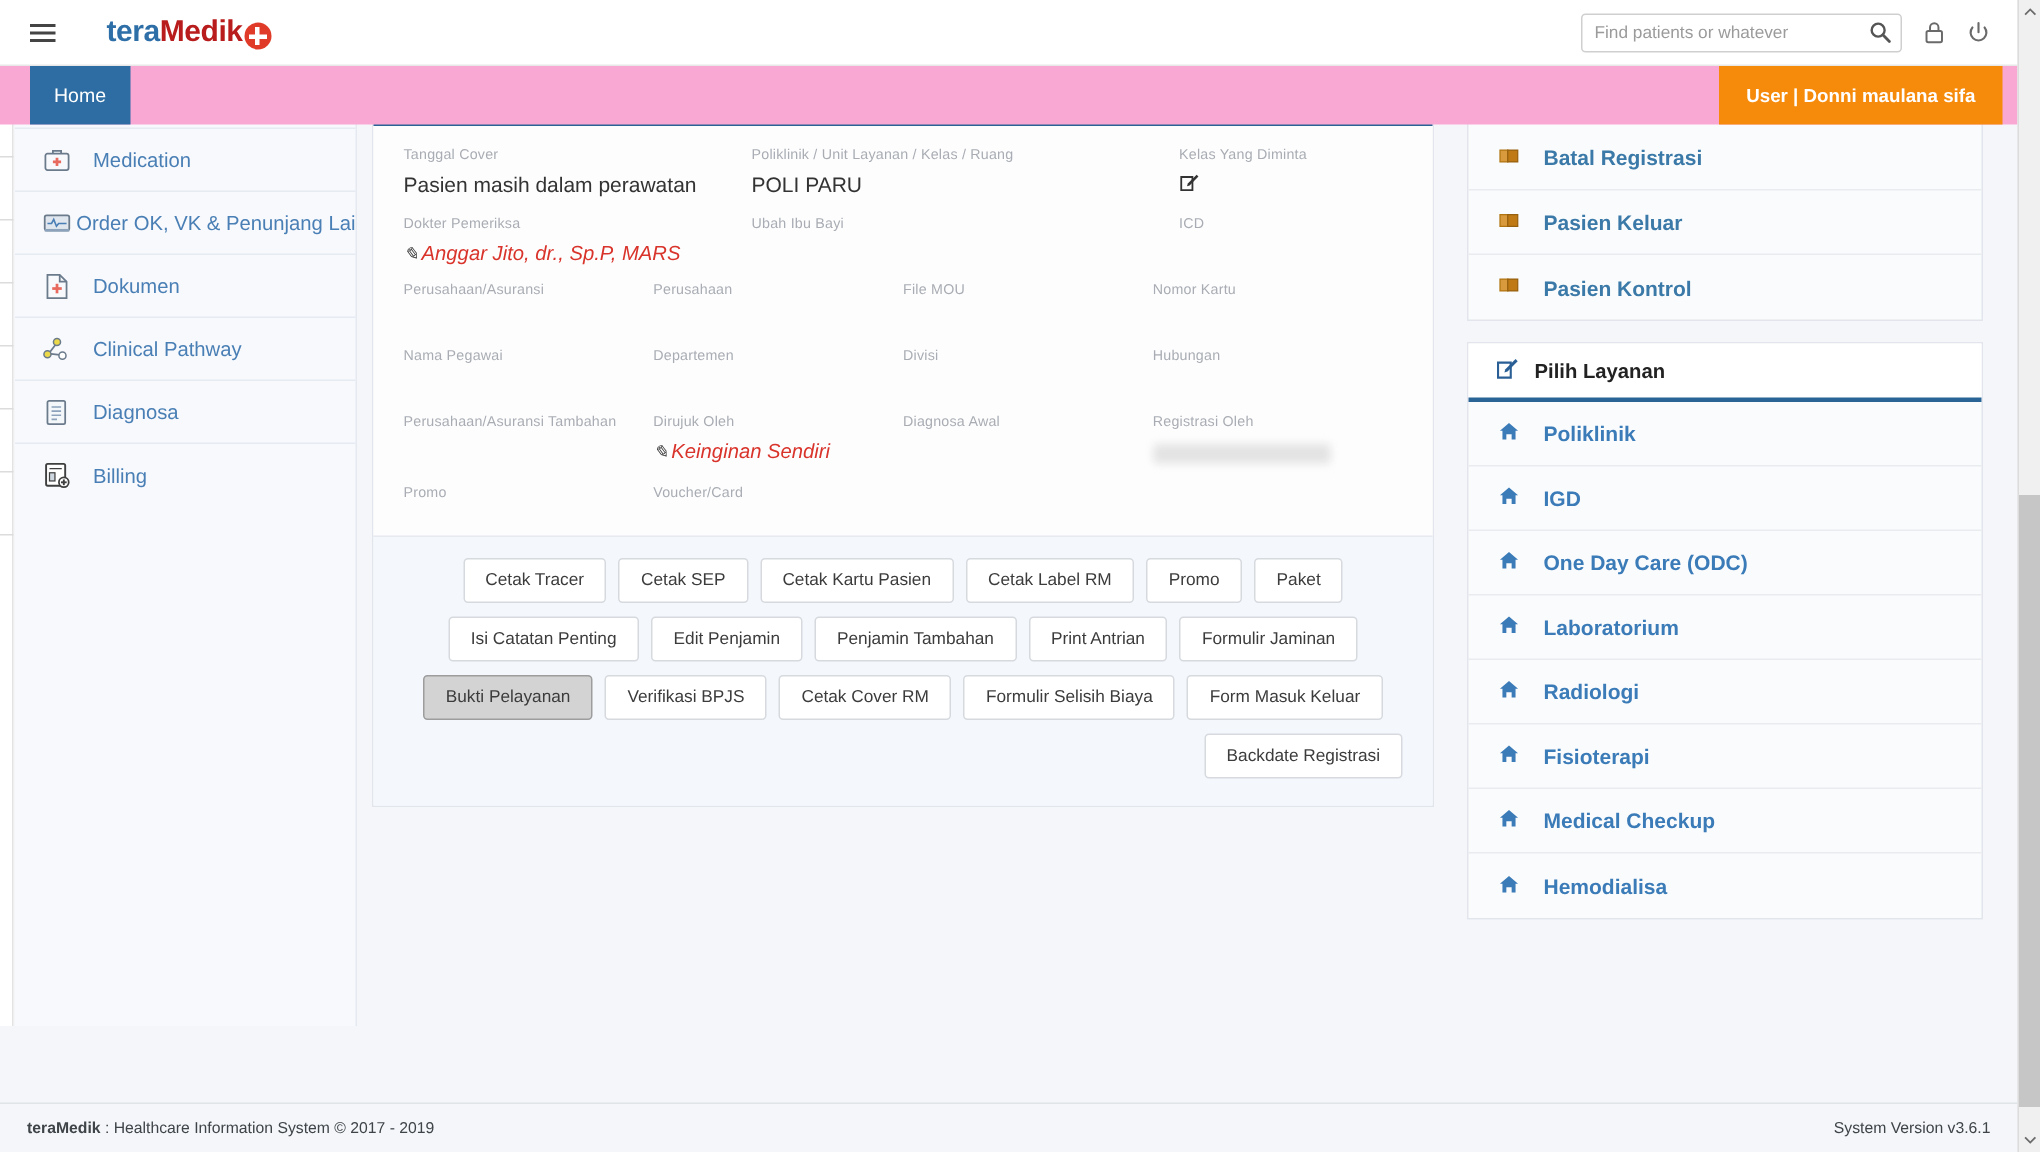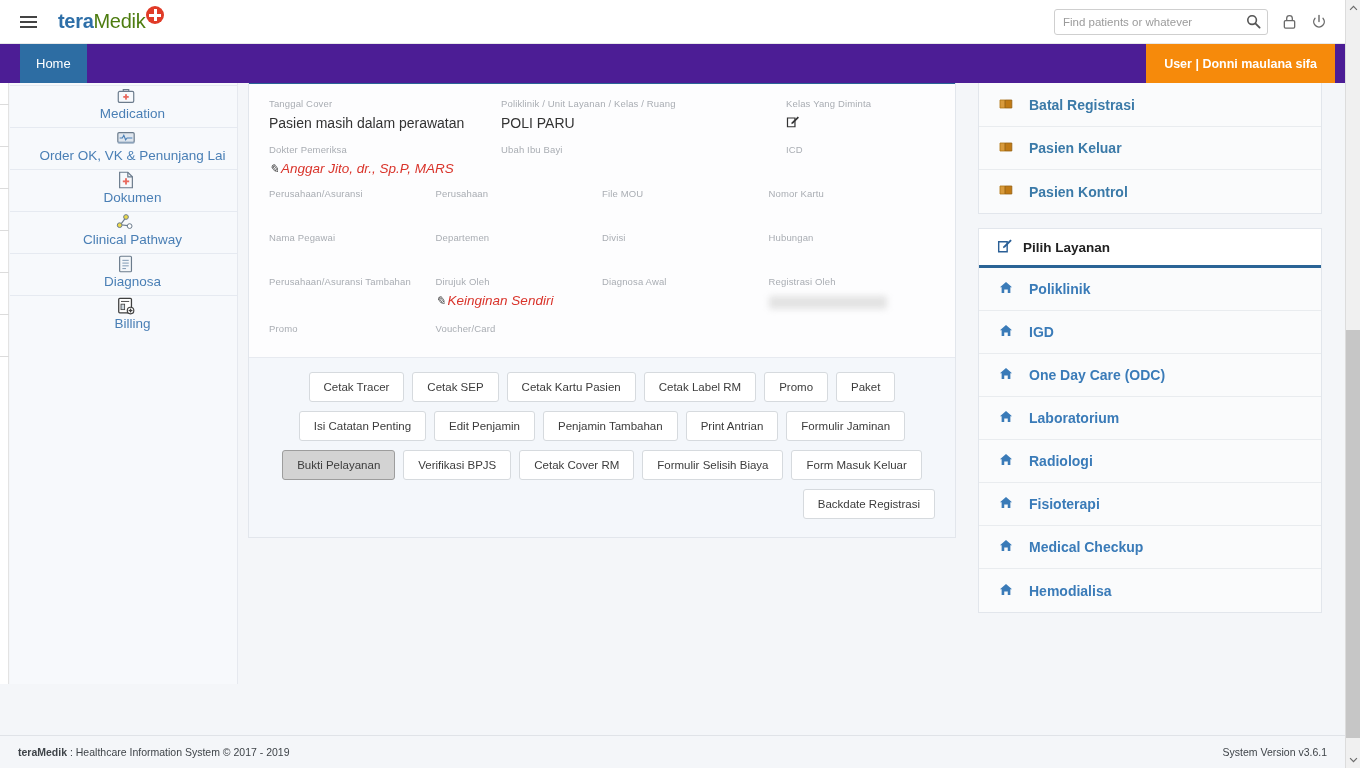--- a/index.html
+++ b/index.html
@@ -18,23 +18,23 @@
     display: flex; align-items: center;
     border-bottom: 1px solid #e8e8e8;
     z-index: 40;
   }
   #hamburger {
     width: 44px; display: flex; flex-direction: column; justify-content: center;
     align-items: center; gap: 3px; cursor: pointer; margin-left: 6px;
   }
   #hamburger span { display: block; width: 17px; height: 2px; background: #444; }
 
-  #brand { margin-left: 8px; display: flex; align-items: flex-start; }
+  #brand { margin-left: 21px; display: flex; align-items: flex-end; }
   #brand .b1 { font-size: 20px; font-weight: bold; color: #2e6fa8; letter-spacing: -0.3px; }
-  #brand .b2 { font-size: 20px; font-weight: normal; color: #4d7c0f; letter-spacing: -0.3px; }
+  #brand .b2 { font-size: 20px; font-weight: bold; color: #b91c1c; letter-spacing: -0.3px; }
   #brand .plus {
     position: relative; width: 18px; height: 18px; margin-left: 1px; margin-top: -4px;
   }
   #brand .plus .circ {
     position: absolute; left:0; top:0; width: 18px; height: 18px;
     border-radius: 50%; background: #e03b28;
   }
   #brand .plus .vb { position:absolute; left:7.5px; top:3px; width:3px; height:12px; background:#fff; }
   #brand .plus .hb { position:absolute; left:3px; top:7.5px; width:12px; height:3px; background:#fff; }
 
@@ -52,21 +52,21 @@
   #searchbox input {
     flex: 1; border: none; outline: none; font-size: 11.5px; color: #555;
     font-family: "Liberation Sans", sans-serif; background: transparent;
   }
   #searchbox input::placeholder { color: #9b9b9b; }
   .hicon { color: #6a6a6a; display: flex; align-items: center; cursor: pointer; }
 
   
   #navbar {
     position: absolute; left: 0; top: 44px; width: 1345px; height: 39px;
-    background: #4c1d95; z-index: 35;
+    background: #f9a8d4; z-index: 35;
   }
   #nav-home {
     position: absolute; left: 20px; top: 0; height: 39px;
     display: flex; align-items: center; padding: 0 16px;
     background: #2d6da3; color: #ffffff; font-size: 13px; cursor: pointer;
   }
   #nav-user {
     position: absolute; right: 10px; top: 0; height: 39px;
     display: flex; align-items: center; padding: 0 18px;
     background: #f68a0b; color: #ffffff; font-size: 12.5px; font-weight: bold;
@@ -84,21 +84,21 @@
 
   
   #sidemenu {
     position: absolute; left: 10px; top: 44px; width: 228px;
     background: #f7f9fc; z-index: 10;
     border-right: 1px solid #e6e9ef;
     height: 640px;
   }
   .smitem {
     height: 42px; display: flex; align-items: center; padding-left: 18px;
-    border-bottom: 1px solid #e6eaf1; cursor: pointer; flex-direction: column;
+    border-bottom: 1px solid #e6eaf1; cursor: pointer;
   }
   .smitem:last-child { border-bottom: none; }
   .smicon { width: 34px; display: flex; align-items: center; color: #6b7b8c; }
   .smlabel { font-size: 13.5px; color: #4a7fb5; white-space: nowrap; }
 
   
   #maincard {
     position: absolute; left: 248px; top: 44px; width: 708px;
     background: #ffffff; border: 1px solid #e2e6ec; z-index: 8;
   }

